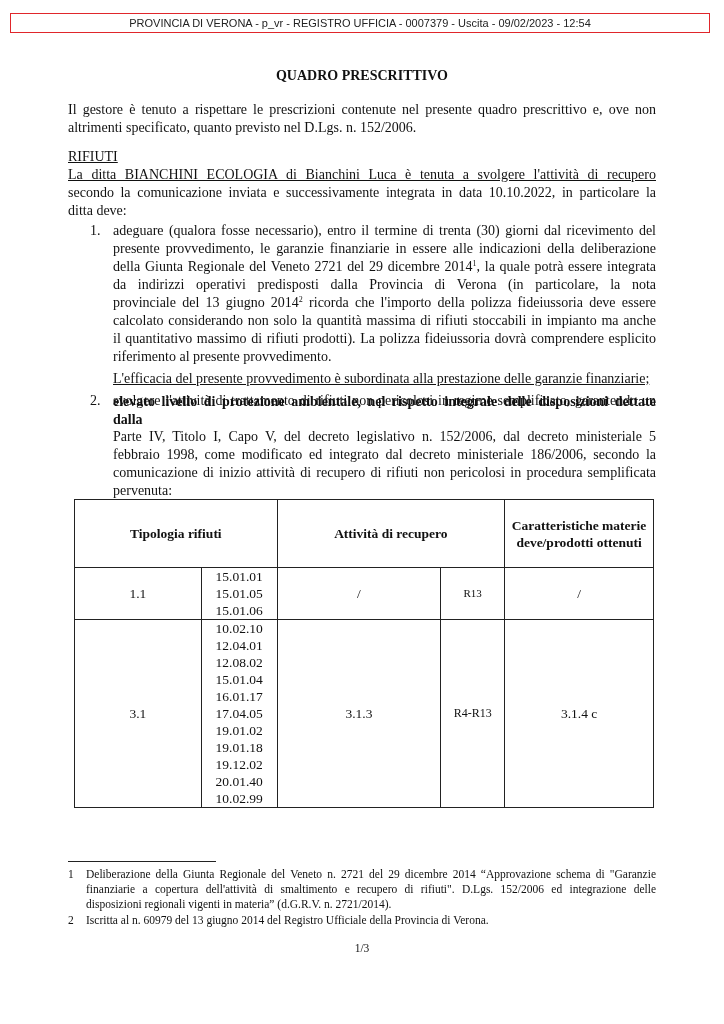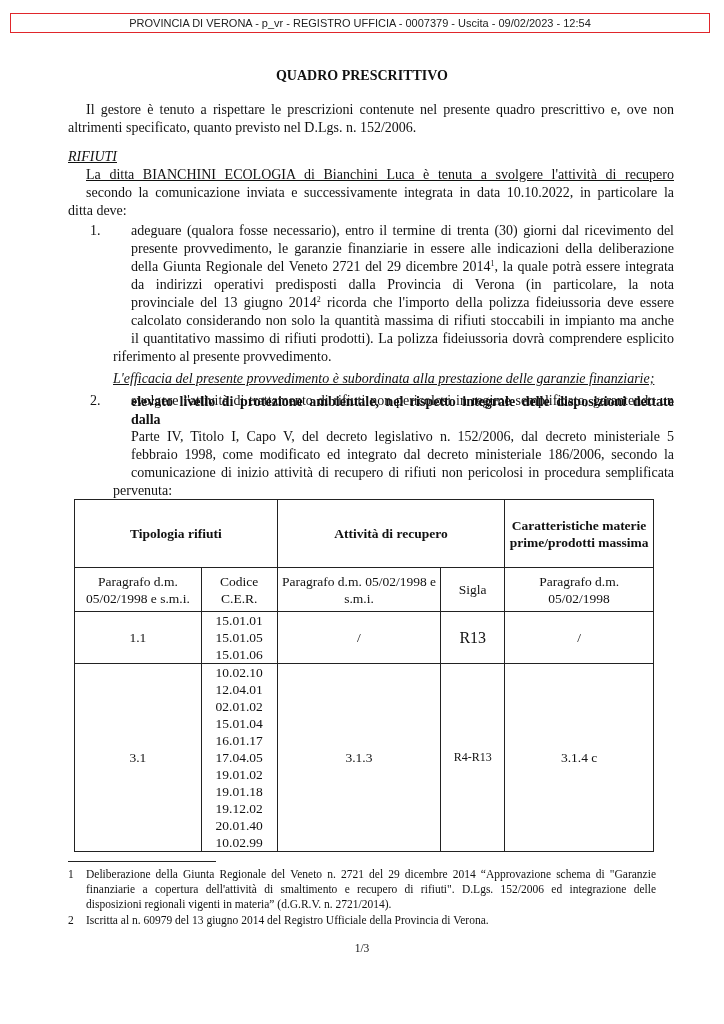--- a/index.html
+++ b/index.html
@@ -5,22 +5,22 @@
   html, body { margin: 0; padding: 0; background: #ffffff; }
   body { width: 724px; height: 1024px; position: relative; overflow: hidden;
          font-family: "Liberation Serif", serif; color: #111; }
   .stamp { position: absolute; left: 10px; top: 13px; width: 700px; height: 20px;
            border: 1.5px solid #e0262b; box-sizing: border-box;
            font-family: "Liberation Sans", sans-serif; font-size: 11px;
            text-align: center; line-height: 18px; color: #222; }
   .title { position: absolute; top: 68px; left: 0; width: 724px; text-align: center;
            font-weight: bold; font-size: 14px; }
   .line { position: absolute; font-size: 14px; white-space: nowrap; line-height: 18px; }
-  .just { text-align: justify; text-align-last: justify; white-space: normal; margin-left: 18px; }
-  .u { text-decoration: underline; font-style: italic; }
+  .just { text-align: justify; text-align-last: justify; white-space: normal; }
+  .u { text-decoration: underline; }
   sup { font-size: 8px; vertical-align: 5px; line-height: 0; }
   .num { position: absolute; font-size: 14px; line-height: 18px; }
 
   table.t { position: absolute; left: 74px; top: 499px; width: 580px;
             border-collapse: collapse; font-size: 13.5px; }
   table.t td, table.t th { border: 1px solid #222; text-align: center; vertical-align: middle;
             padding: 0 3px; line-height: 17px; }
   table.t th { font-weight: bold; }
   .codes { line-height: 16.5px; margin-top: 30px; }
 
@@ -69,46 +69,39 @@
     <col style="width:127px">
       <col style="width:76px">
       <col style="width:164px">
       <col style="width:64px">
       <col style="width:149px">
   </colgroup>
   <tbody>
       <tr style="height:68px">
     <th colspan="2">Tipologia rifiuti</th>
     <th colspan="2">Attività di recupero</th>
-    <th>Caratteristiche materie prime/prodotti massima</th>
-  </tr>
-  <tr style="height:44px">
-    <td>Paragrafo d.m. 05/02/1998 e s.m.i.</td>
-    <td>Codice C.E.R.</td>
-    <td>Paragrafo d.m. 05/02/1998 e s.m.i.</td>
-    <td>Sigla</td>
-    <td>Paragrafo d.m. 05/02/1998</td>
+    <th>Caratteristiche materie deve/prodotti ottenuti</th>
   </tr>
   <tr>
     <td>1.1</td>
     <td class="codes">
       <div>15.01.01</div>
       <div>15.01.05</div>
       <div>15.01.06</div>
     </td>
     <td>/</td>
-    <td style="font-size:16px">R13</td>
+    <td style="font-size:11px">R13</td>
     <td>/</td>
   </tr>
   <tr>
     <td>3.1</td>
     <td class="codes">
       <div>10.02.10</div>
       <div>12.04.01</div>
-      <div>02.01.02</div>
+      <div>12.08.02</div>
       <div>15.01.04</div>
       <div>16.01.17</div>
       <div>17.04.05</div>
       <div>19.01.02</div>
       <div>19.01.18</div>
       <div>19.12.02</div>
       <div>20.01.40</div>
       <div>10.02.99</div>
     </td>
     <td>3.1.3</td>

